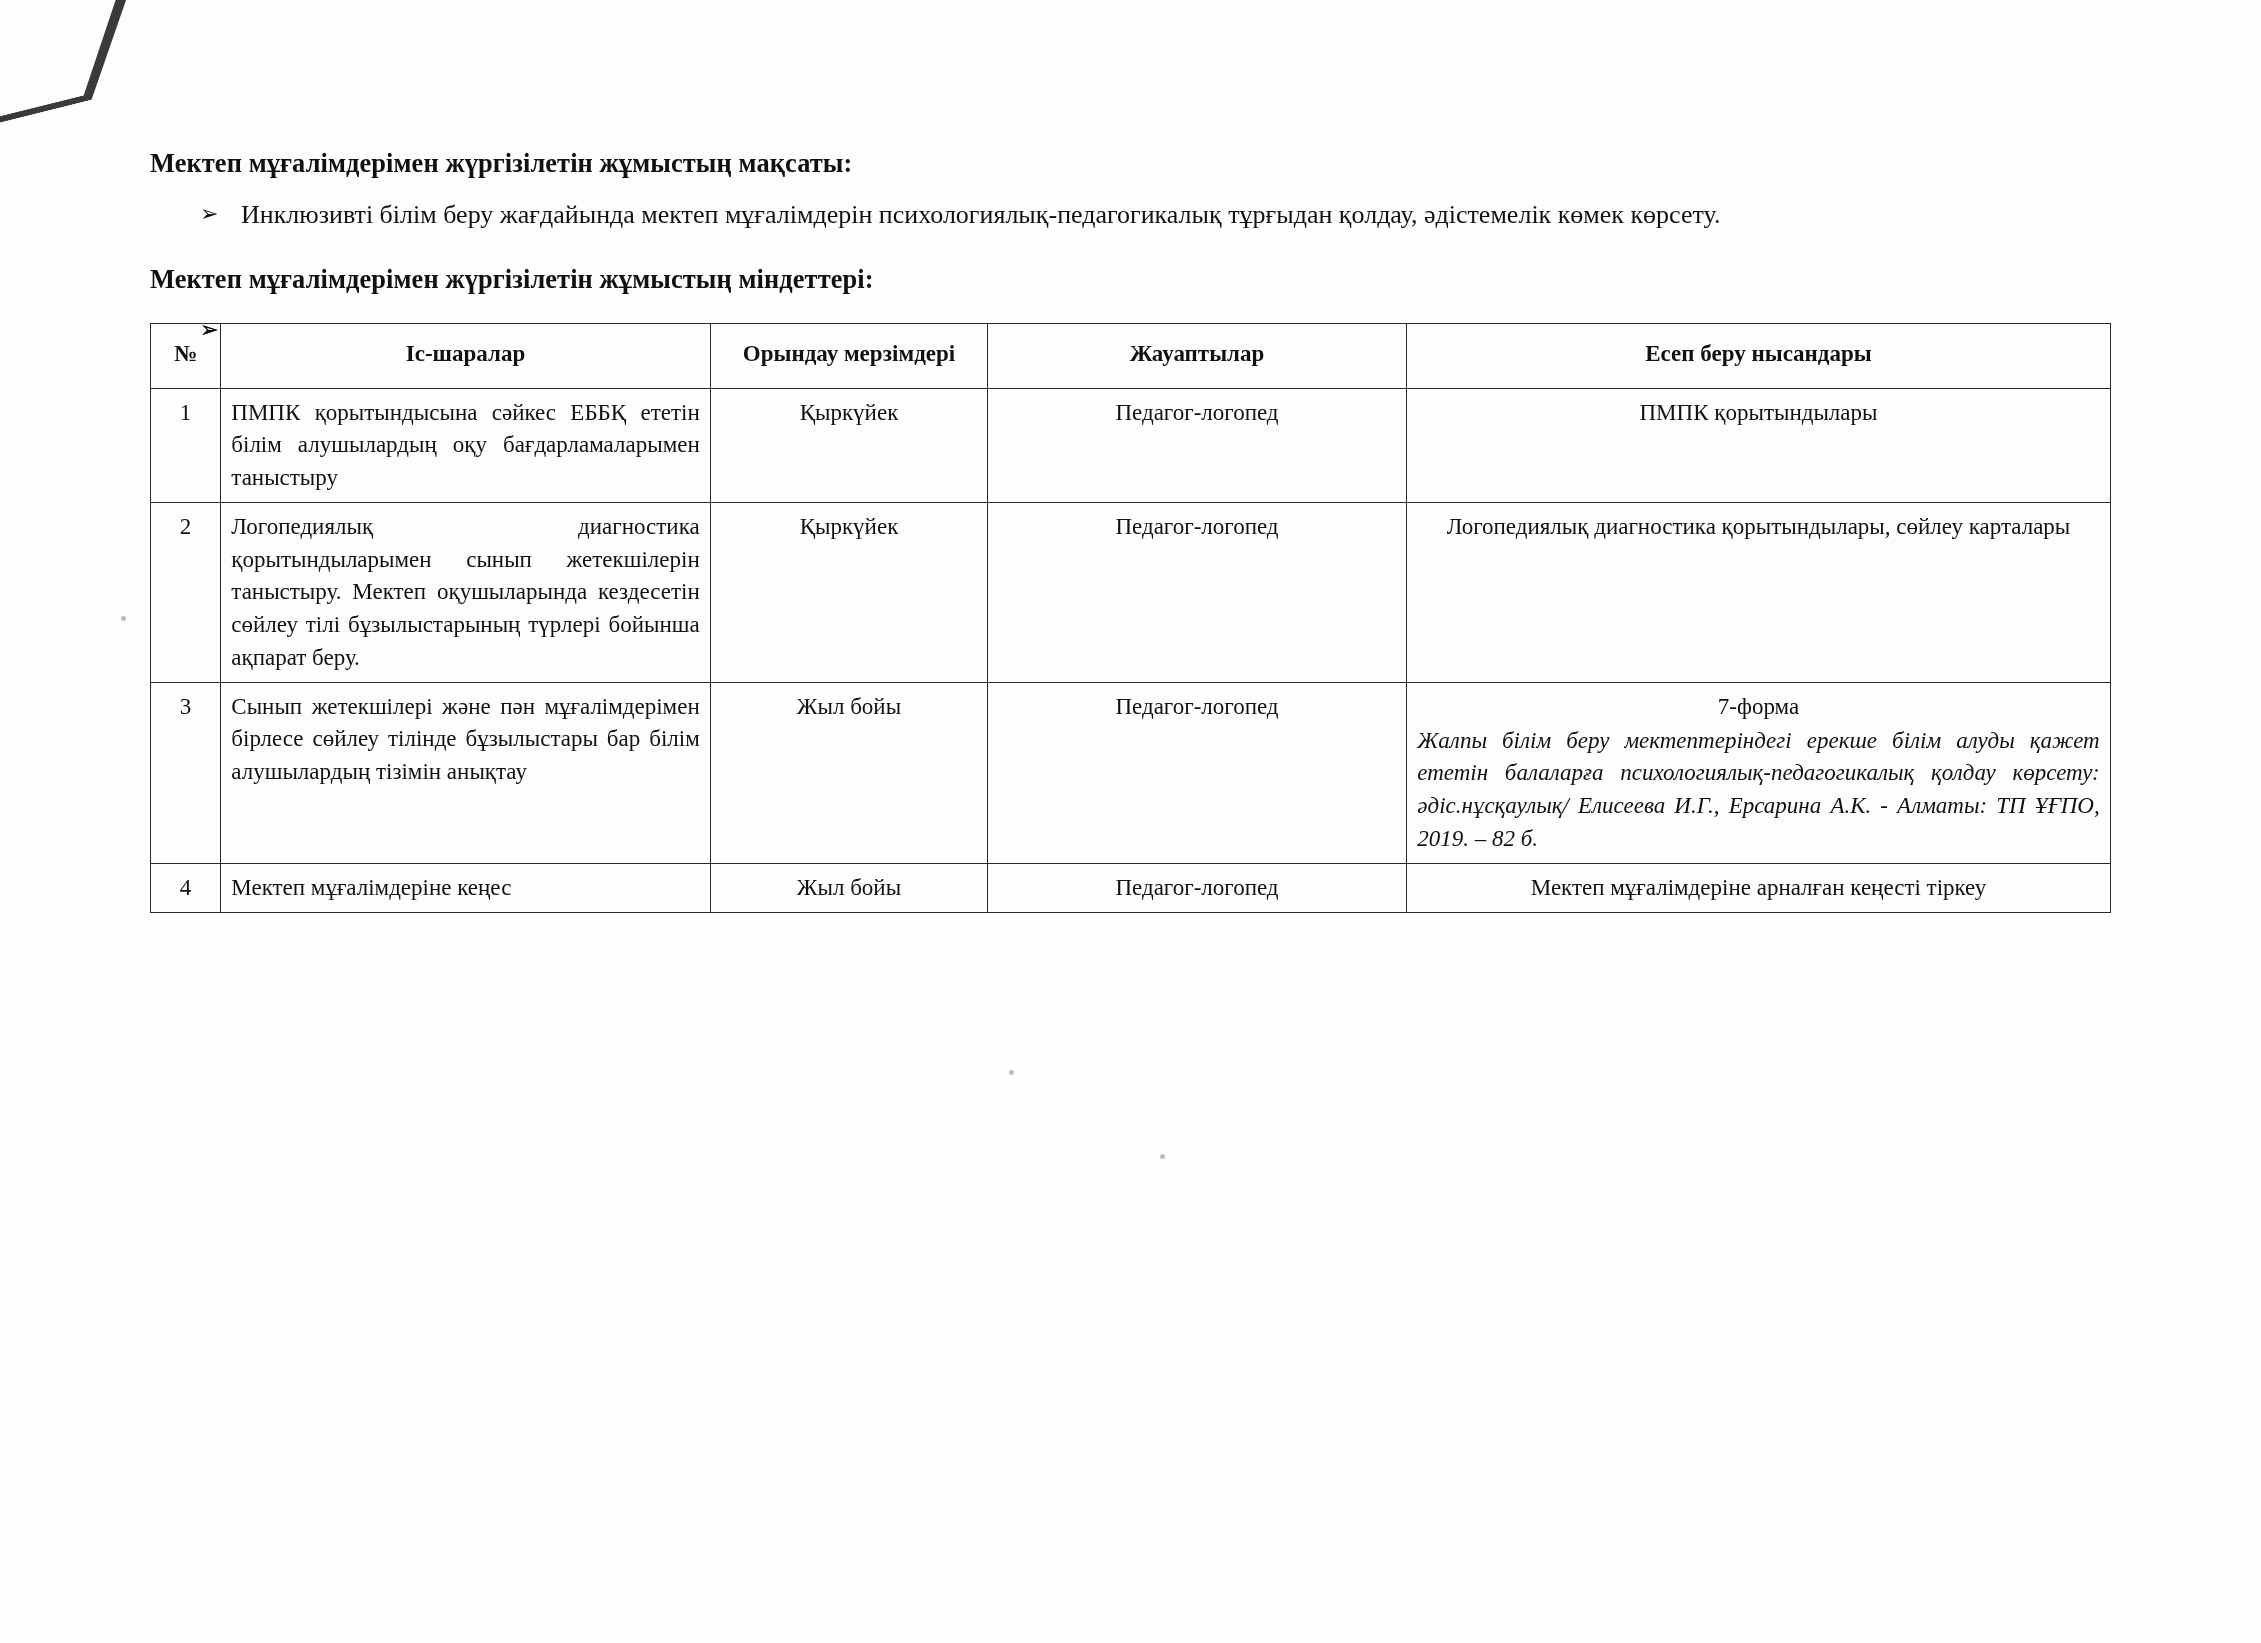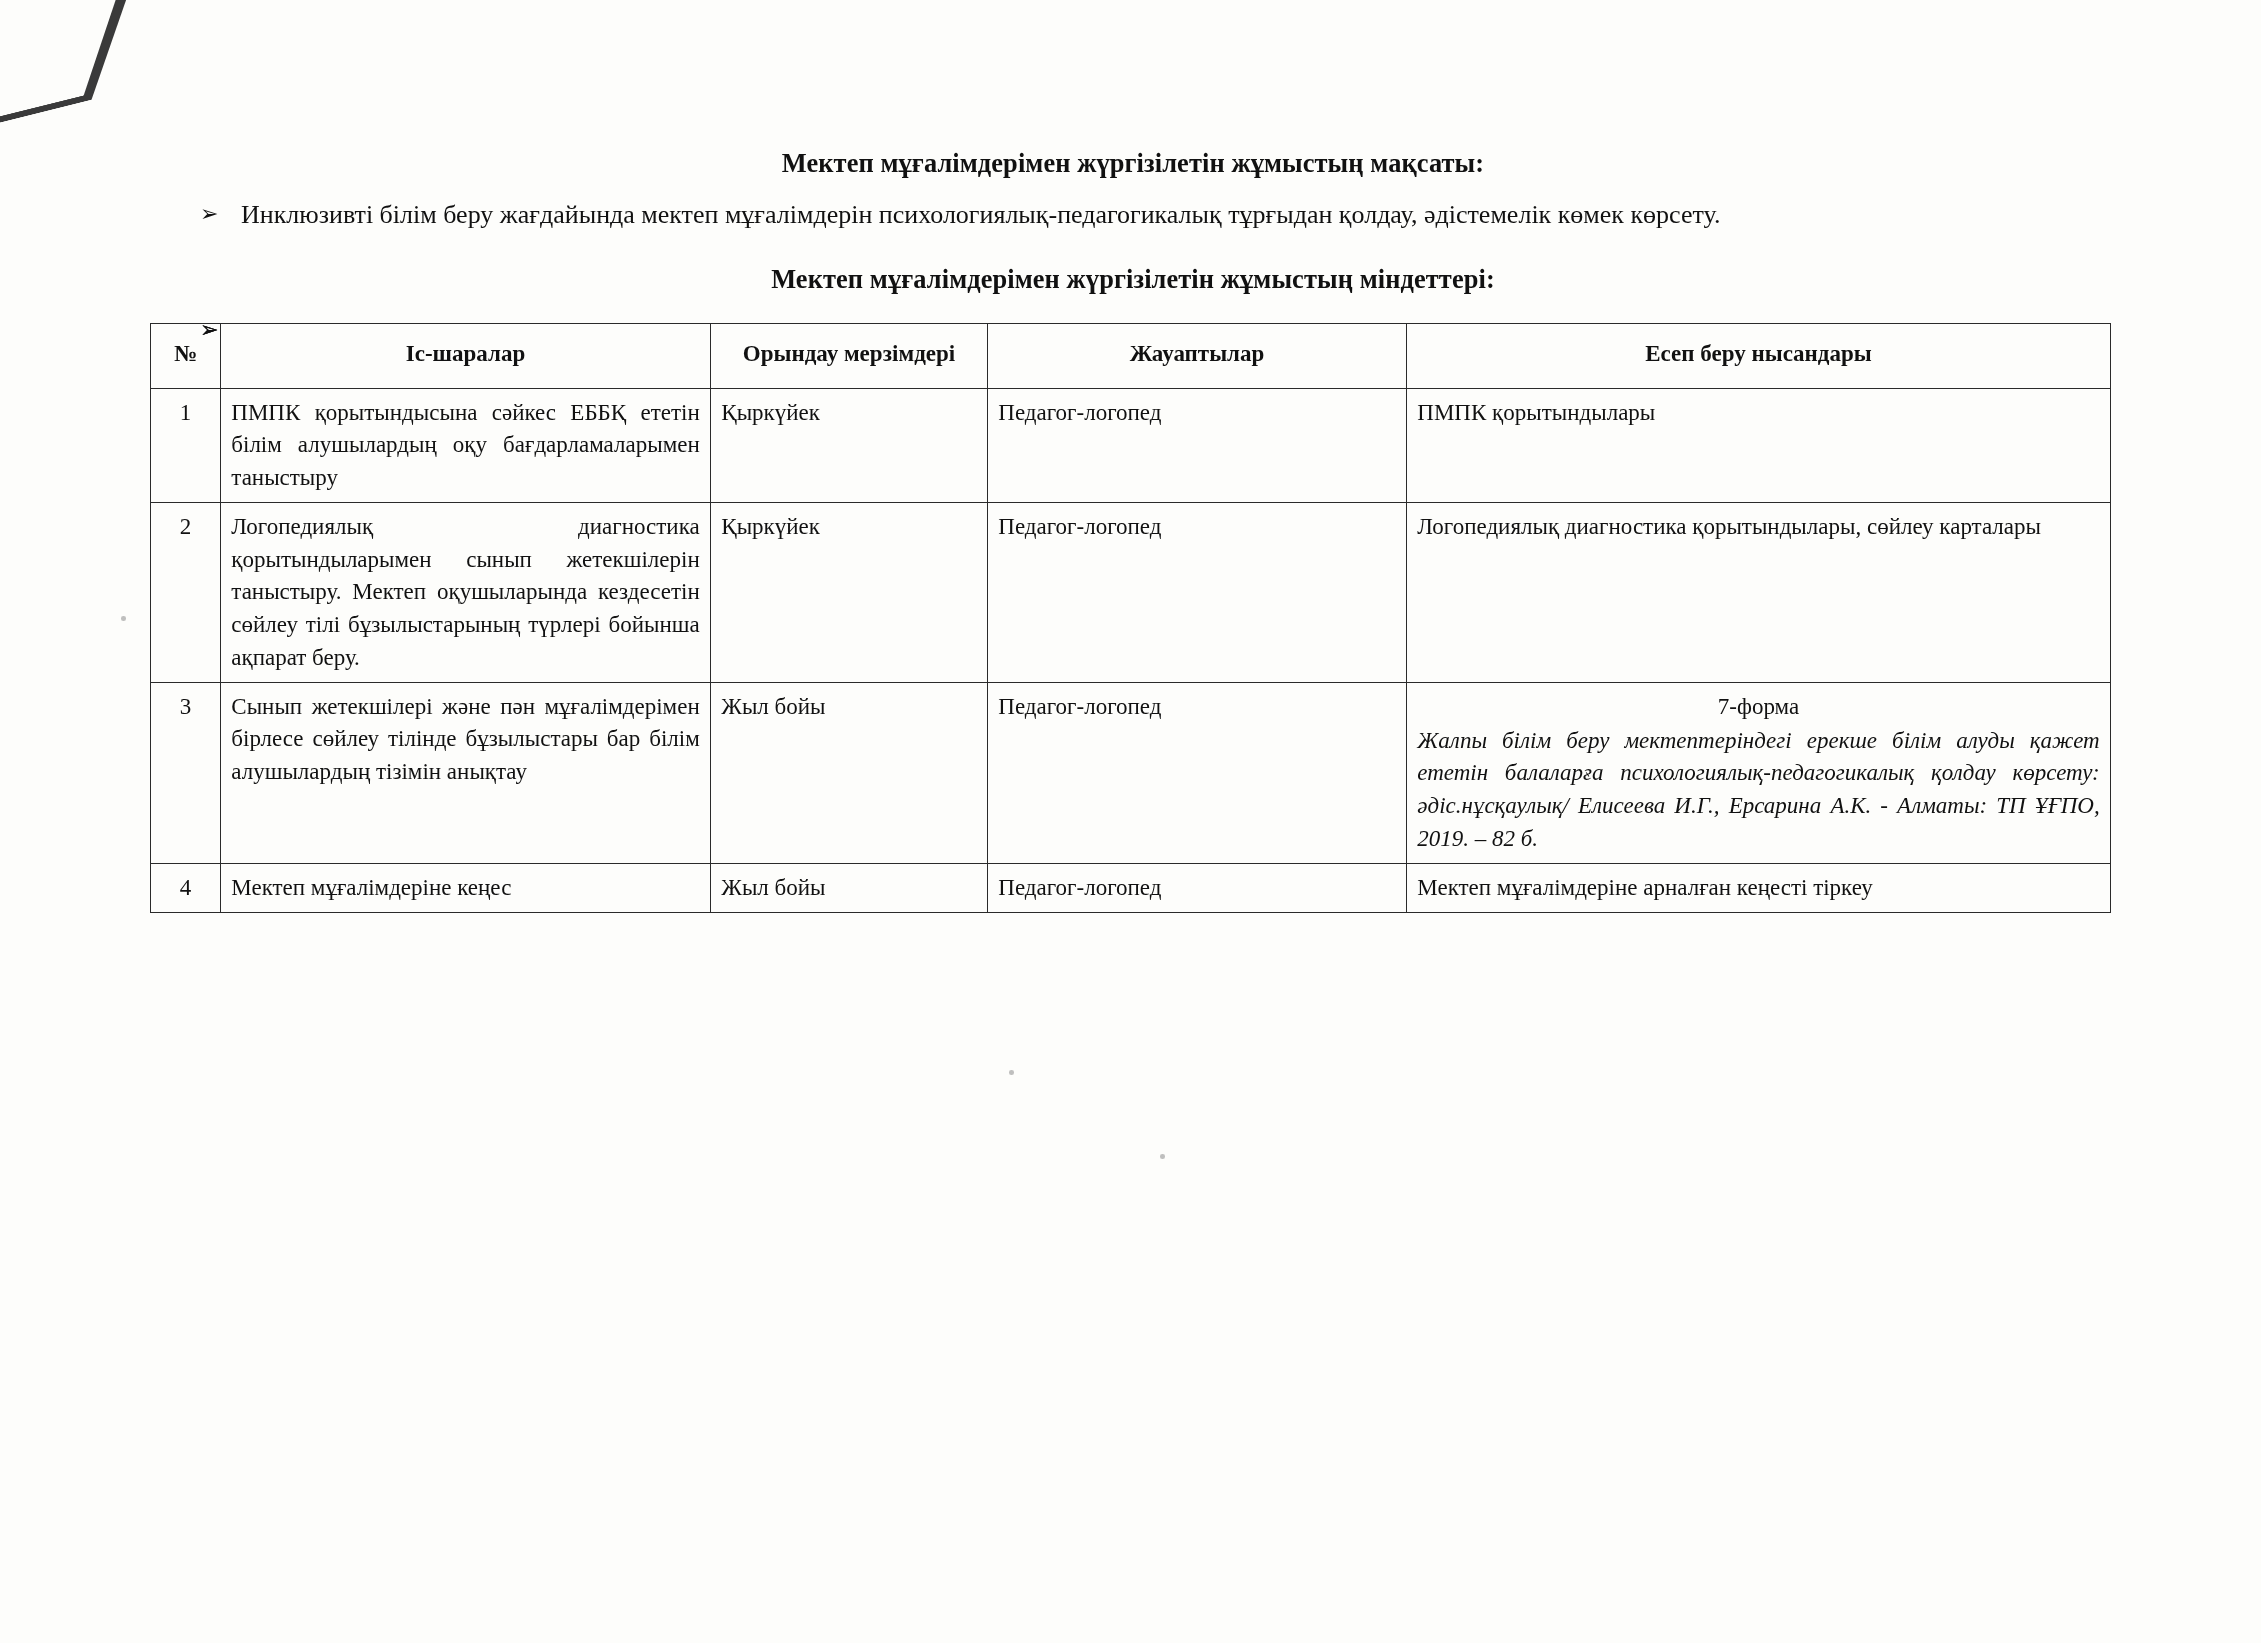--- a/index.html
+++ b/index.html
@@ -58,21 +58,20 @@
     left: 150px;
     top: 148px;
     width: 1966px;
   }
 
   h2.section-title {
     font-size: 26.4px;
     font-weight: bold;
     margin: 0 0 17px 0;
     letter-spacing: 0.1px;
-    text-align: center;
   }
   h2.section-title.second {
     margin-top: 30px;
   }
 
   ul.bullets {
     list-style: none;
     margin: 0;
     padding: 0 0 0 50px;
   }
@@ -115,21 +114,21 @@
   }
   table.plan td.num {
     text-align: center;
     font-size: 23px;
   }
   table.plan td.measure {
     text-align: justify;
     text-align-last: left;
   }
   table.plan td.center {
-    text-align: left;
+    text-align: center;
   }
   .italic {
     font-style: italic;
     text-align: justify;
     text-align-last: left;
     display: block;
     margin-top: 1.3px;
   }
   .col-no    { width: 70px; }
   .col-meas  { width: 490px; }

